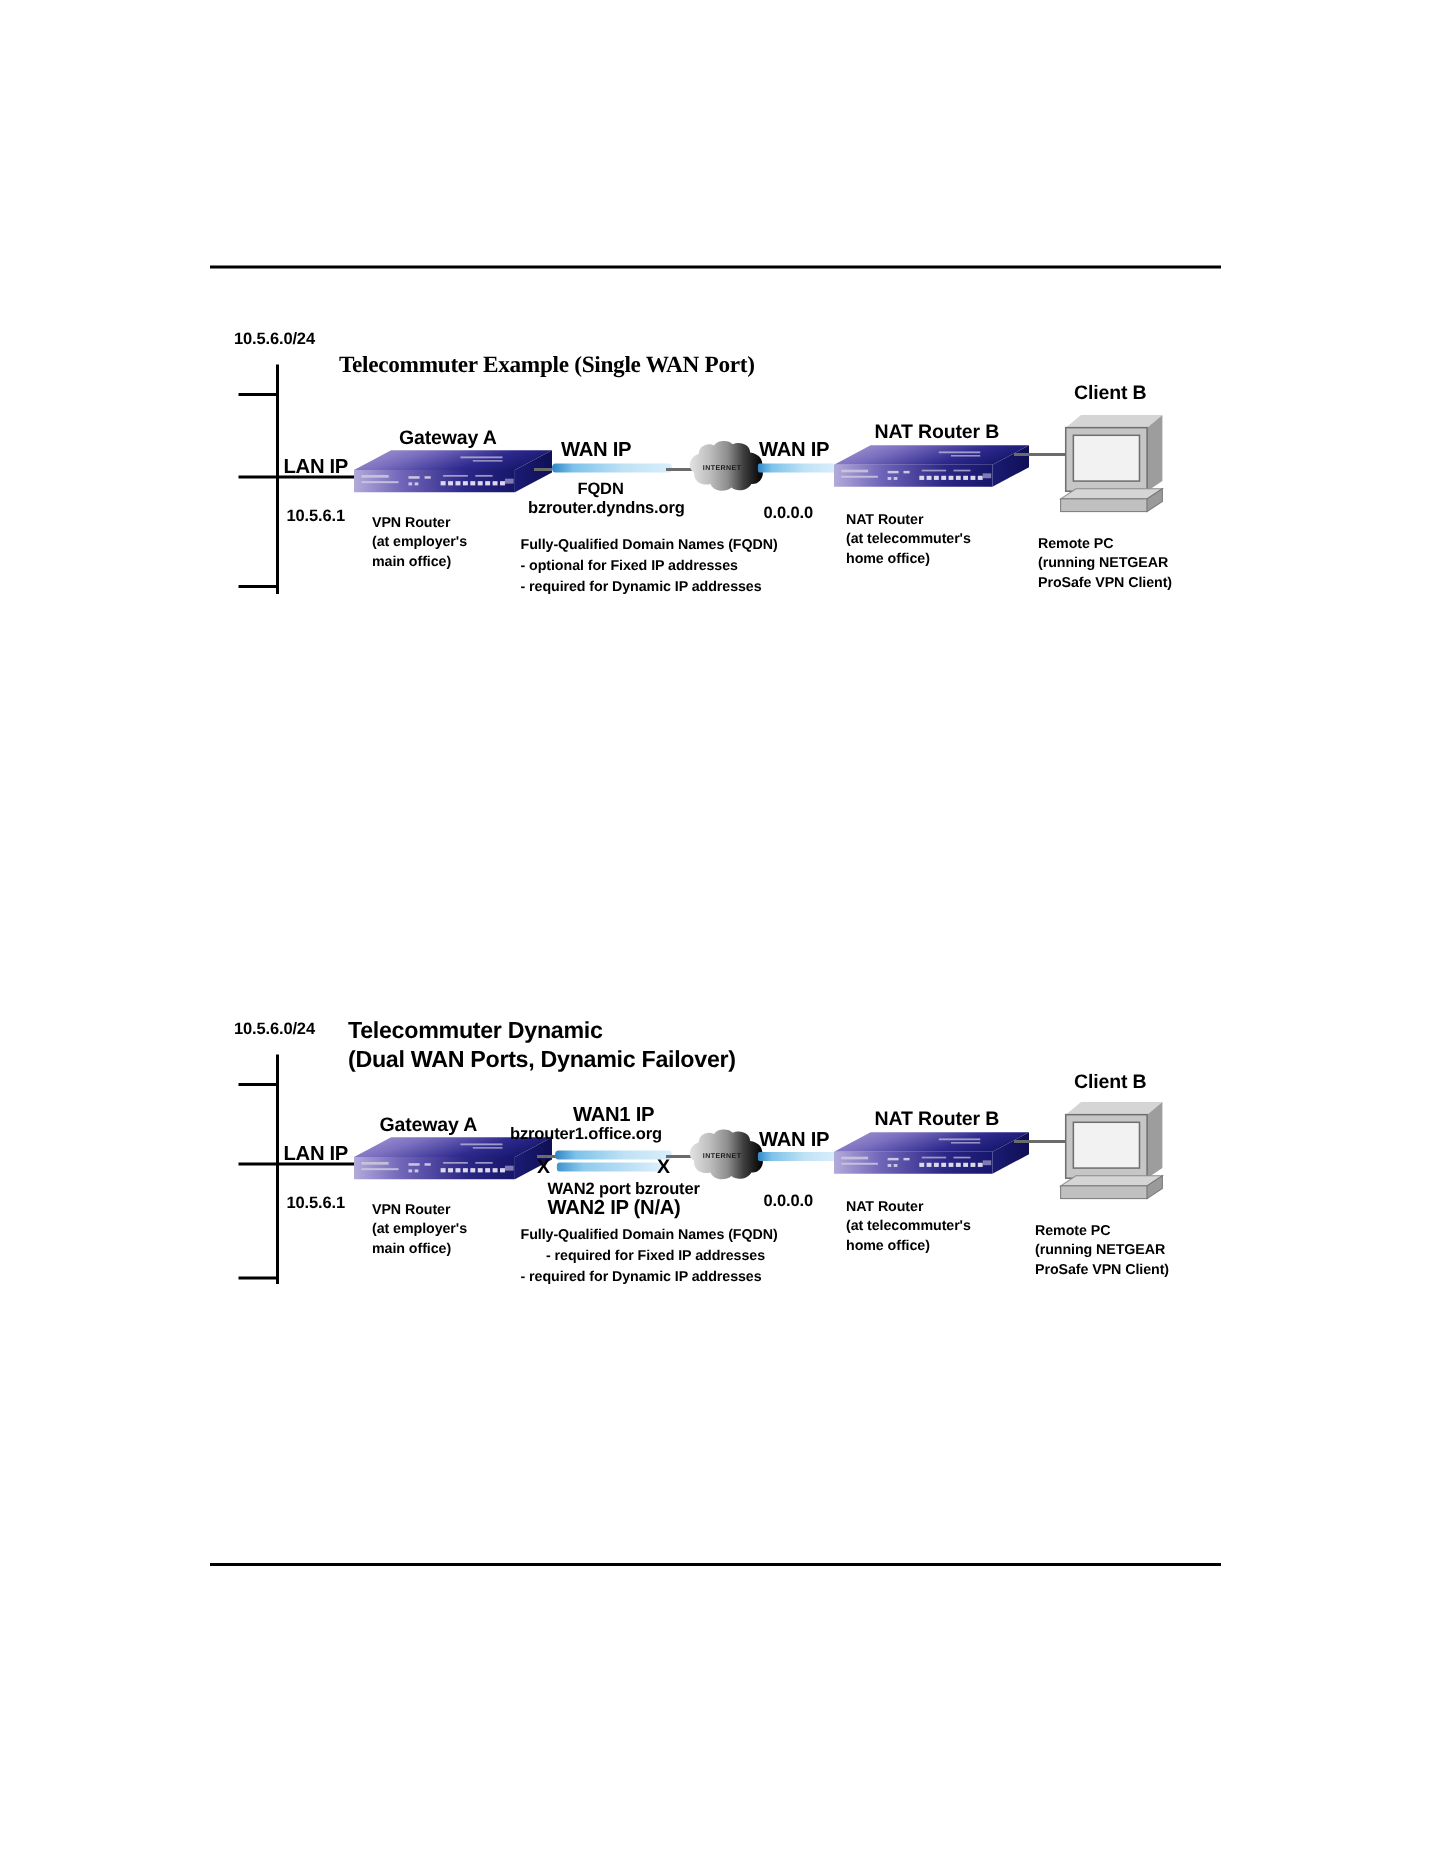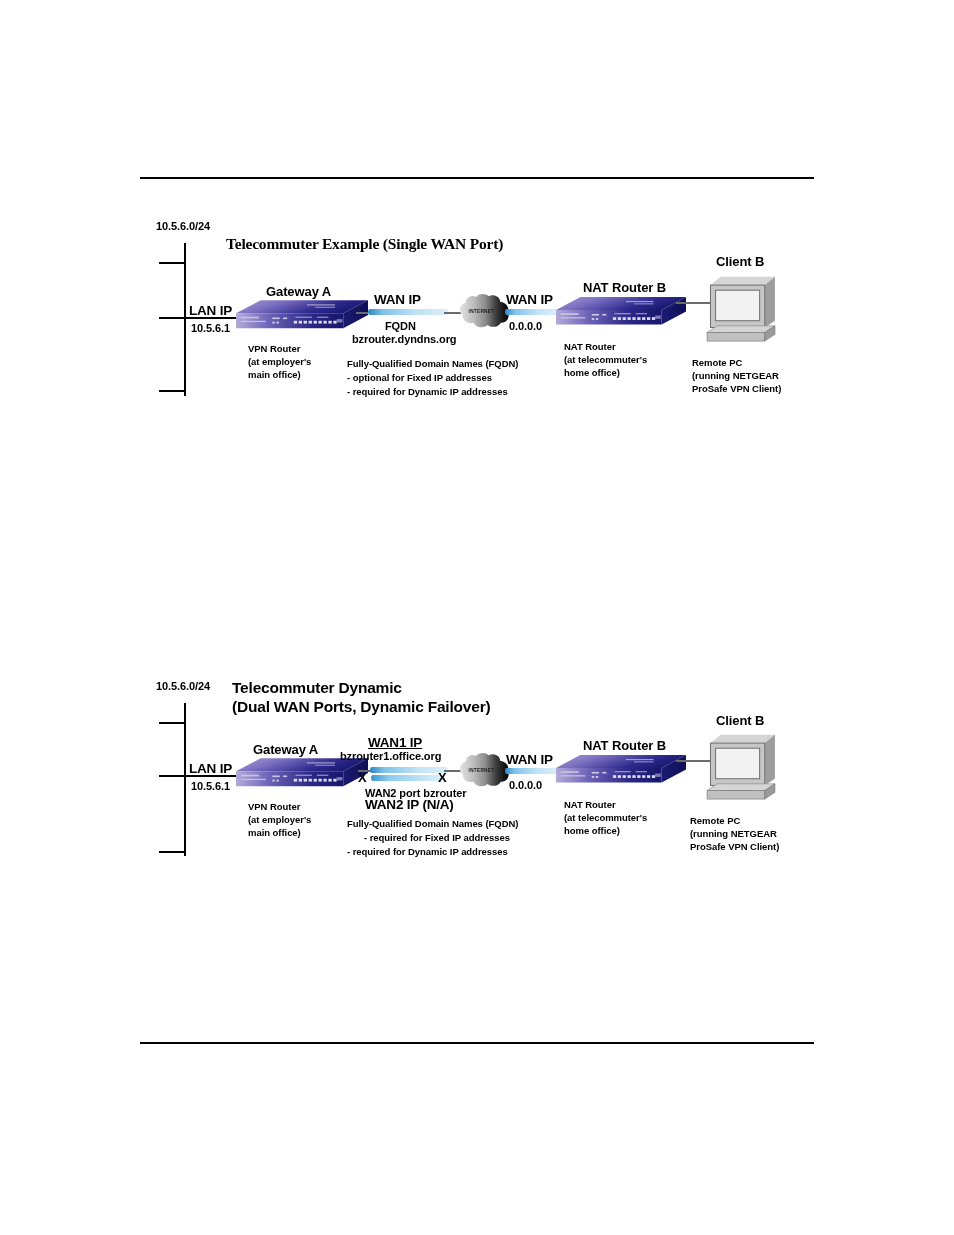--- a/index.html
+++ b/index.html
@@ -67,20 +67,21 @@
   }
   .big-label {
     font-size: 13.5px;
     font-weight: bold;
     letter-spacing: -0.2px;
   }
   .ip-value {
     font-size: 11px;
     font-weight: bold;
     letter-spacing: -0.1px;
+    margin-top: 16px;
   }
   .fqdn-text {
     font-size: 11px;
     font-weight: bold;
     letter-spacing: -0.1px;
   }
   .caption {
     font-size: 9.5px;
     font-weight: bold;
     letter-spacing: -0.05px;
@@ -329,21 +330,21 @@
     <div class="t caption" style="left:248px; top:814px;">(at employer's</div>
     <div class="t caption" style="left:248px; top:827px;">main office)</div>
 
     <div class="wire" style="left:358px; top:770px; width:14px;"></div>
     <div class="cable" style="left:370px; top:765px; width:78px; height:10px;">
       <svg width="78" height="10" viewBox="0 0 100 10" preserveAspectRatio="none">
           <use href="#sym-cable"></use>
         </svg>
     </div>
     <div class="wire" style="left:444px; top:770px; width:18px;"></div>
-    <div class="t big-label" style="left:368px; top:735px;text-decoration:underline;">WAN1 IP</div>
+    <div class="t big-label" style="left:382px; top:735px;">WAN1 IP</div>
     <div class="t fqdn-text" style="left:340px; top:750px;">bzrouter1.office.org</div>
 
     <div class="t xmark" style="left:358px; top:770px;">X</div>
     <div class="cable" style="left:371px; top:773px; width:72px; height:10px;">
       <svg width="72" height="10" viewBox="0 0 100 10" preserveAspectRatio="none">
           <use href="#sym-cable2"></use>
         </svg>
     </div>
     <div class="t xmark" style="left:438px; top:770px;">X</div>
     <div class="t fqdn-text" style="left:365px; top:787px;">WAN2 port bzrouter</div>

